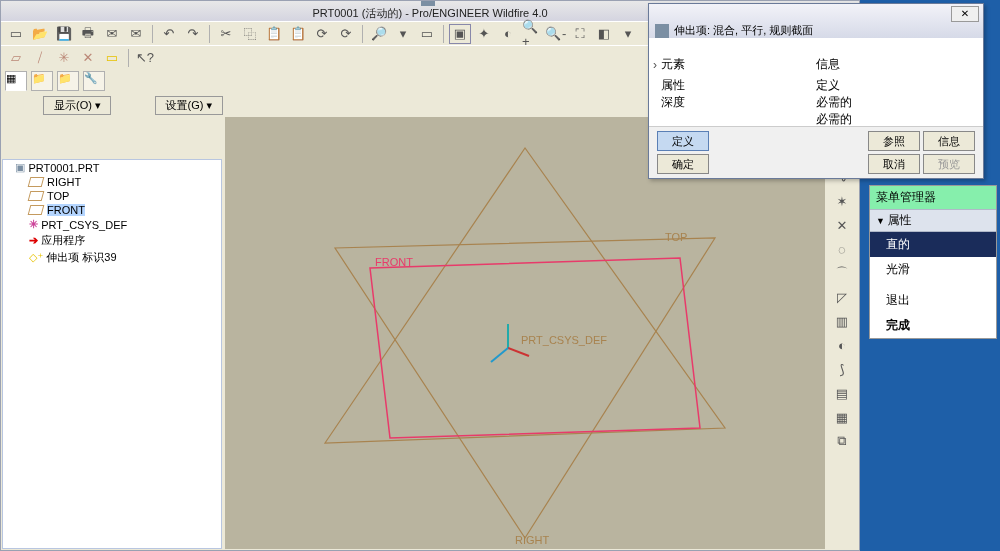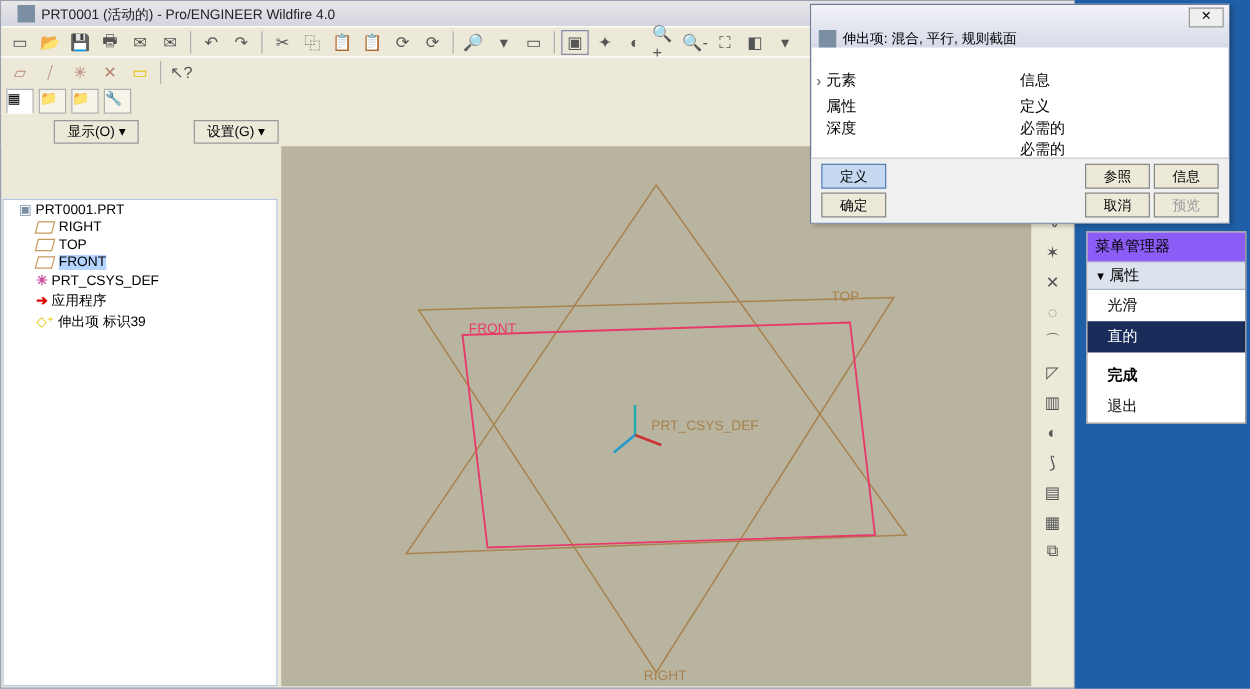--- a/index.html
+++ b/index.html
@@ -1,18 +1,18 @@
 <!DOCTYPE html>
 <html><head>
 <meta charset="utf-8">
 <style>
   * { box-sizing: border-box; margin: 0; padding: 0; font-family: "Microsoft YaHei", SimSun, sans-serif; font-size: 11px; }
   body { background: #1e5fa8; width: 1000px; height: 551px; overflow: hidden; position: relative; }
   .main-window { position: absolute; left: 0; top: 0; width: 860px; height: 551px; background: #ece9d8; border: 1px solid #9aa1b2; }
-  .title-bar { height: 20px; background: linear-gradient(#e8e8e8,#d4d4e0); display: flex; align-items: center; padding: 0 13px; font-size: 12px; color: #222; }
+  .title-bar { height: 20px; background: linear-gradient(#e8e8e8,#d4d4e0); display: flex; align-items: center; padding: 0 1px; font-size: 12px; color: #222; flex-direction: column; }
   .title-bar .icon { width: 14px; height: 14px; background: #7b8fa3; margin-right: 5px; }
   .menu-bar { height: 18px; display: flex; align-items: center; padding: 0 4px; background: #ece9d8; font-size: 12px; }
   .menu-bar span { margin-right: 12px; cursor: pointer; }
   .toolbar-row { height: 24px; display: flex; align-items: center; padding: 0 3px; background: #ece9d8; border-top: 1px solid #fff; }
   .tbtn { width: 22px; height: 20px; border: 1px solid transparent; margin: 0 1px; display: flex; align-items: center; justify-content: center; font-size: 13px; color: #555; cursor: pointer; }
   .sep { width: 1px; height: 18px; background: #b0b0b0; margin: 0 4px; }
   .filter-row { padding: 2px 4px; background: #ece9d8; }
   .filter-row .tab { display:inline-block; width:22px; height:20px; border:1px solid #b0b0b0; margin-right:1px; background:#f6f3e8; }
   .filter-row .tab.active { background:#fff; border-bottom-color:#fff; }
   .dropdown-row { padding: 3px 6px; background:#ece9d8; }
@@ -38,21 +38,21 @@
   .dialog .cols .col { flex:1; }
   .dialog .cols .hdr { font-size:12px; margin-bottom:4px; }
   .dialog .row-data { font-size:12px; line-height:17px; }
   .dialog .caret { position:absolute; left:4px; top:54px; font-size:12px; color:#555; }
   .dialog .btn-bar { position:absolute; left:0; right:0; bottom:0; height:52px; border-top:1px solid #ccc; background:#f0f0f0; padding: 4px 8px; display:grid; grid-template-columns: auto 1fr auto auto; grid-template-rows: 1fr 1fr; gap:3px; }
   .dialog .btn-bar button { font-size:11px; padding:1px 14px; border:1px solid #888; background:#ece9d8; }
   .dialog .btn-bar button.primary { background:#c5d9f1; border-color:#5a7fb5; }
   .dialog .btn-bar button:disabled { color:#999; }
   
   .menu-mgr { position:absolute; right:3px; top:185px; width:128px; background:#fff; border:1px solid #999; }
-  .menu-mgr .mm-title { background:#8b5cf6; padding:3px 6px; font-size:12px; border-bottom:1px solid #b0b8c8; }
+  .menu-mgr .mm-title { background:#86efac; padding:3px 6px; font-size:12px; border-bottom:1px solid #b0b8c8; }
   .menu-mgr .mm-section { background:#dde3ed; padding:2px 6px; font-size:12px; border-bottom:1px solid #b0b8c8; }
   .menu-mgr .mm-section::before { content:"▼ "; font-size:9px; }
   .menu-mgr .mm-item { padding:4px 16px; font-size:12px; cursor:pointer; }
   .menu-mgr .mm-item.sel { background:#1a2c5a; color:#fff; }
   .menu-mgr .mm-item.bold { font-weight:bold; }
 </style>
 </head>
 <body>
 
 <div class="main-window">
@@ -209,18 +209,18 @@
     <button style="grid-column:4;grid-row:1">信息</button>
     <button style="grid-column:1;grid-row:2">确定</button>
     <button style="grid-column:3;grid-row:2">取消</button>
     <button disabled="" style="grid-column:4;grid-row:2">预览</button>
   </div>
 </div>
 
 <div class="menu-mgr">
   <div class="mm-title">菜单管理器</div>
   <div class="mm-section">属性</div>
+  <div class="mm-item sel">直的</div>
   <div class="mm-item">光滑</div>
-  <div class="mm-item sel">直的</div>
   <div style="height:6px"></div>
+  <div class="mm-item">退出</div>
   <div class="mm-item bold">完成</div>
-  <div class="mm-item">退出</div>
 </div>
 
 </body></html>

